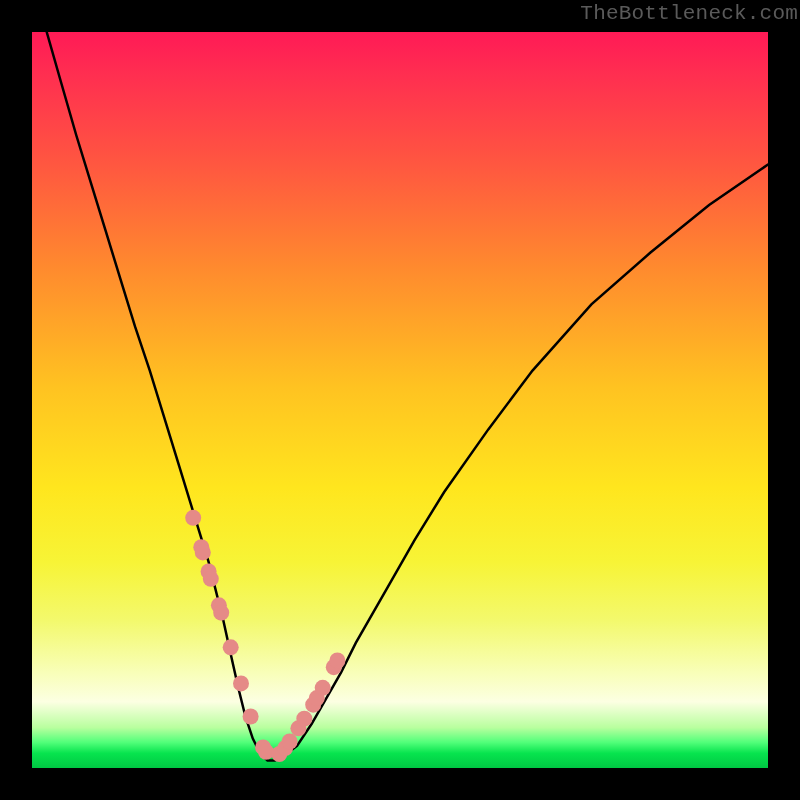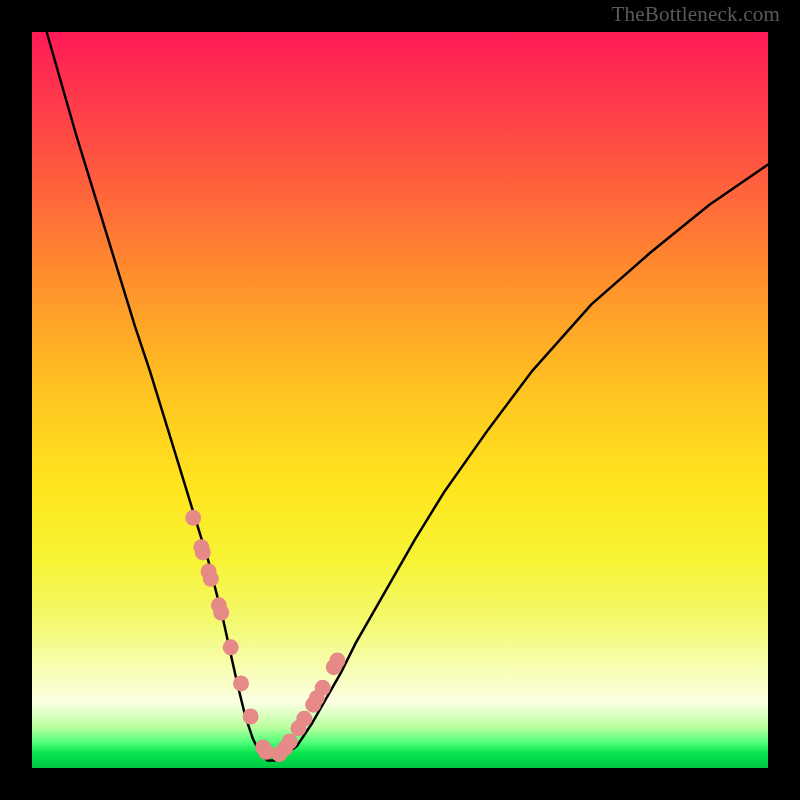--- a/index.html
+++ b/index.html
@@ -30,22 +30,22 @@
       #fcffe2 91%,
       #b9ff9f 94.5%,
       #52ff7a 96.5%,
       #07e44e 98%,
       #00c743 100%
     );
   }
   .attribution {
     position: absolute;
     top: 2px;
-    right: 20px;
-    font-family: Liberation Serif, serif;
+    right: 2px;
+    font-family: Liberation Mono, monospace;
     font-size: 21px;
     color: #5a5a5a;
     letter-spacing: 0.2px;
   }
   svg.overlay {
     position: absolute;
     left: 0;
     top: 0;
     width: 736px;
     height: 736px;

